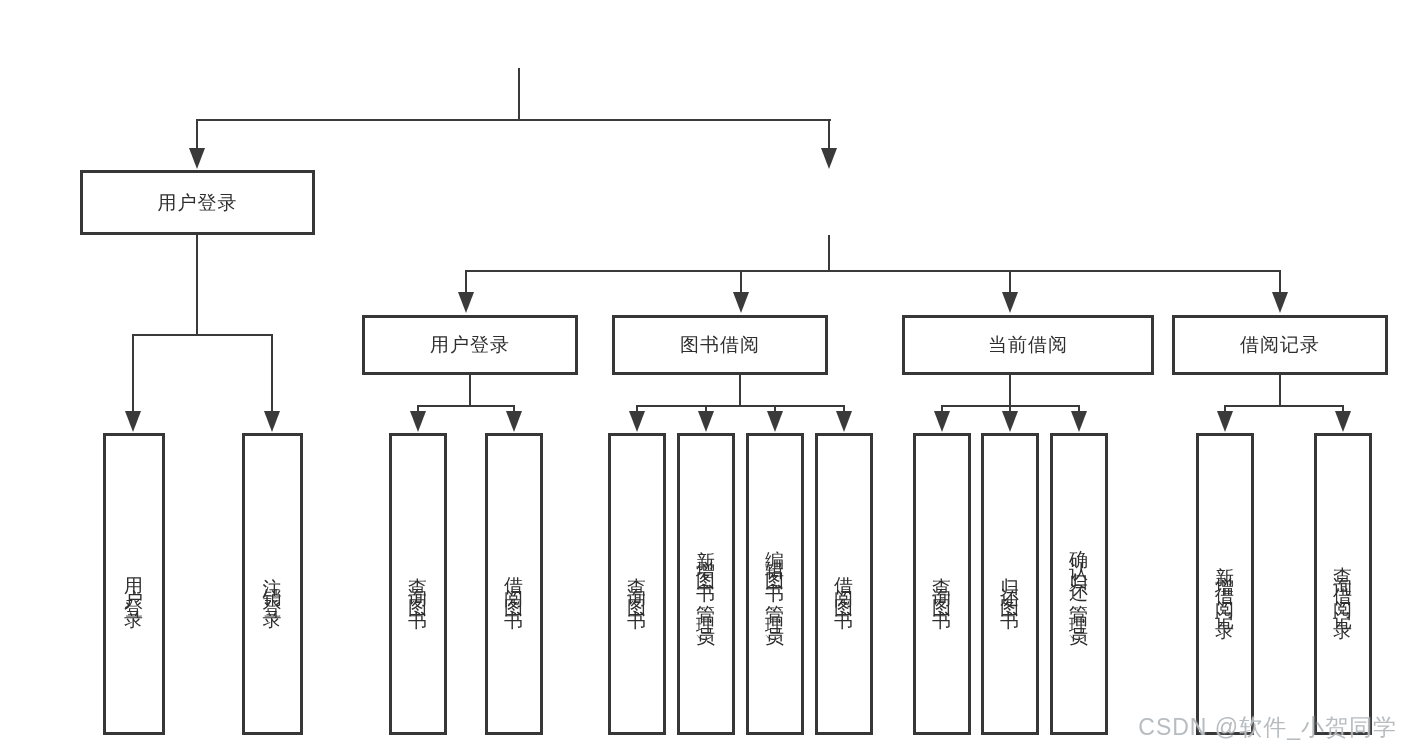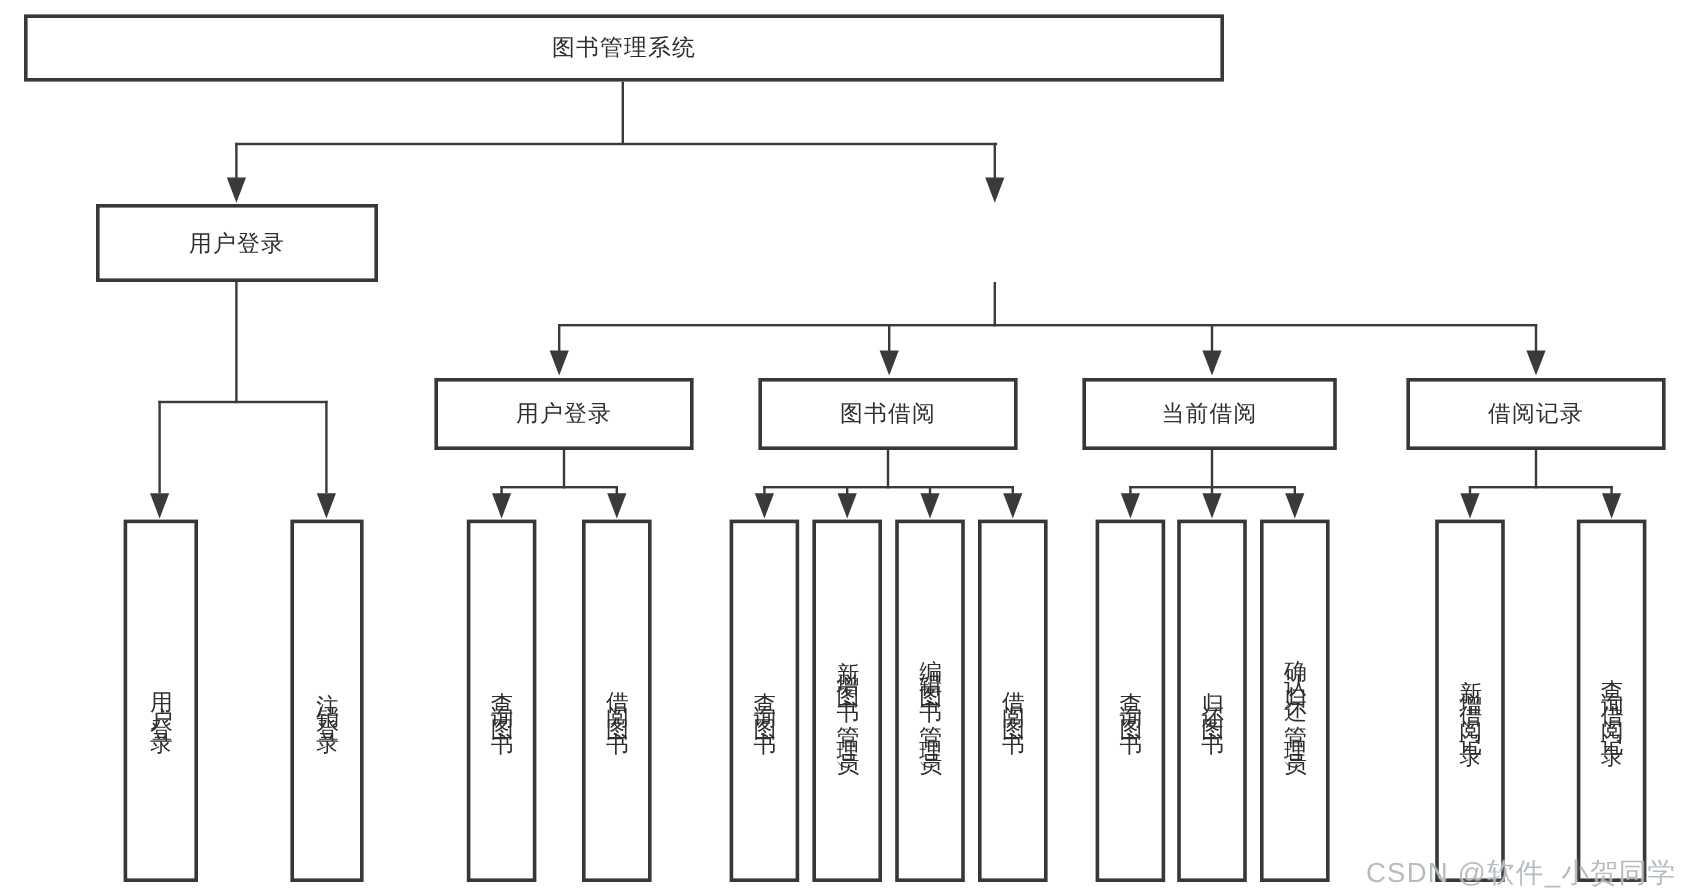--- a/index.html
+++ b/index.html
@@ -26,23 +26,20 @@
     position:absolute; top:712px; right:8px; font-size:23px;
     color:rgba(178,184,189,0.95); text-shadow:0 0 2px rgba(255,255,255,0.8);
     z-index:10; letter-spacing:1px;
   }
 </style>
 </head>
 <body>
 
 <div id="canvas">
 
-  <div class="box" style="left:20px; top:12px; width:1000px; height:56px;">
-    <span>图书管理系统</span>
-  </div>
 
   <div class="vline" style="left:518px; top:68px; width:2px; height:52px;"></div>
   <div class="hline" style="left:196px; top:119px; width:635px; height:2px;"></div>
   <div class="vline" style="left:196px; top:119px; width:2px; height:31px;"></div>
   <div class="arrow" style="left:189px; top:148px;"></div>
   <div class="vline" style="left:828px; top:119px; width:2px; height:31px;"></div>
   <div class="arrow" style="left:821px; top:148px;"></div>
 
   <div class="box" style="left:80px; top:170px; width:235px; height:65px;">
     <span>用户登录</span>
@@ -62,24 +59,24 @@
   <div class="vline" style="left:740px; top:270px; width:2px; height:23px;"></div>
   <div class="arrow" style="left:733px; top:292px;"></div>
   <div class="vline" style="left:1009px; top:270px; width:2px; height:23px;"></div>
   <div class="arrow" style="left:1002px; top:292px;"></div>
   <div class="vline" style="left:1279px; top:270px; width:2px; height:23px;"></div>
   <div class="arrow" style="left:1272px; top:292px;"></div>
 
   <div class="box" style="left:362px; top:315px; width:216px; height:60px;">
     <span>用户登录</span>
   </div>
-  <div class="box" style="left:632px; top:315px; width:216px; height:60px;">
+  <div class="box" style="left:612px; top:315px; width:216px; height:60px;">
     <span>图书借阅</span>
   </div>
-  <div class="box" style="left:902px; top:315px; width:212px; height:60px;">
+  <div class="box" style="left:902px; top:315px; width:252px; height:60px;">
     <span>当前借阅</span>
   </div>
   <div class="box" style="left:1172px; top:315px; width:216px; height:60px;">
     <span>借阅记录</span>
   </div>
 
   <div class="vline" style="left:469px; top:375px; width:2px; height:32px;"></div>
   <div class="hline" style="left:417px; top:405px; width:98px; height:2px;"></div>
   <div class="vline" style="left:417px; top:405px; width:2px; height:8px;"></div>
   <div class="arrow" style="left:410px; top:411px;"></div>

